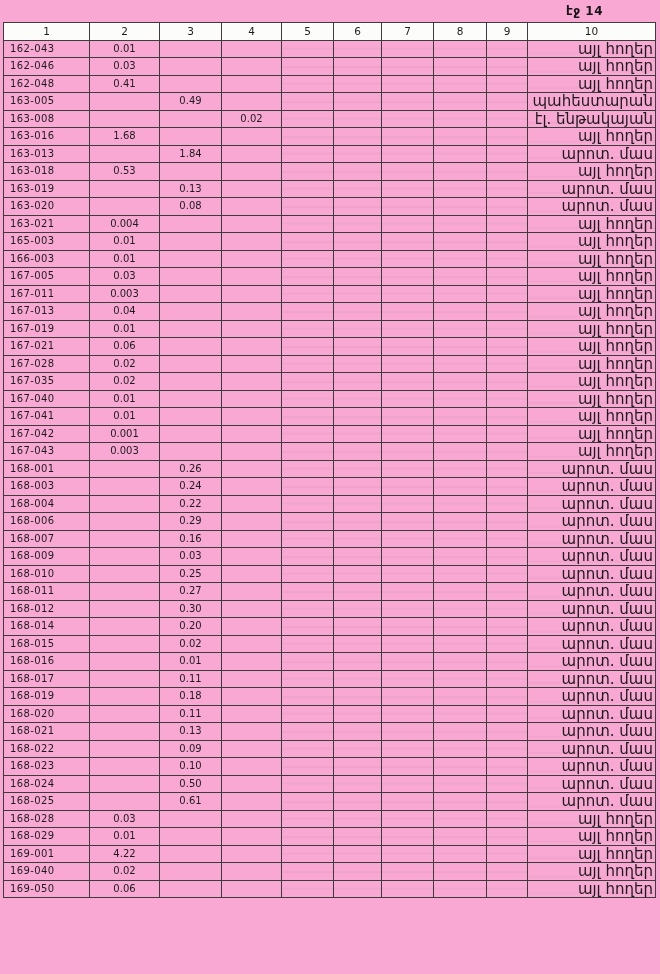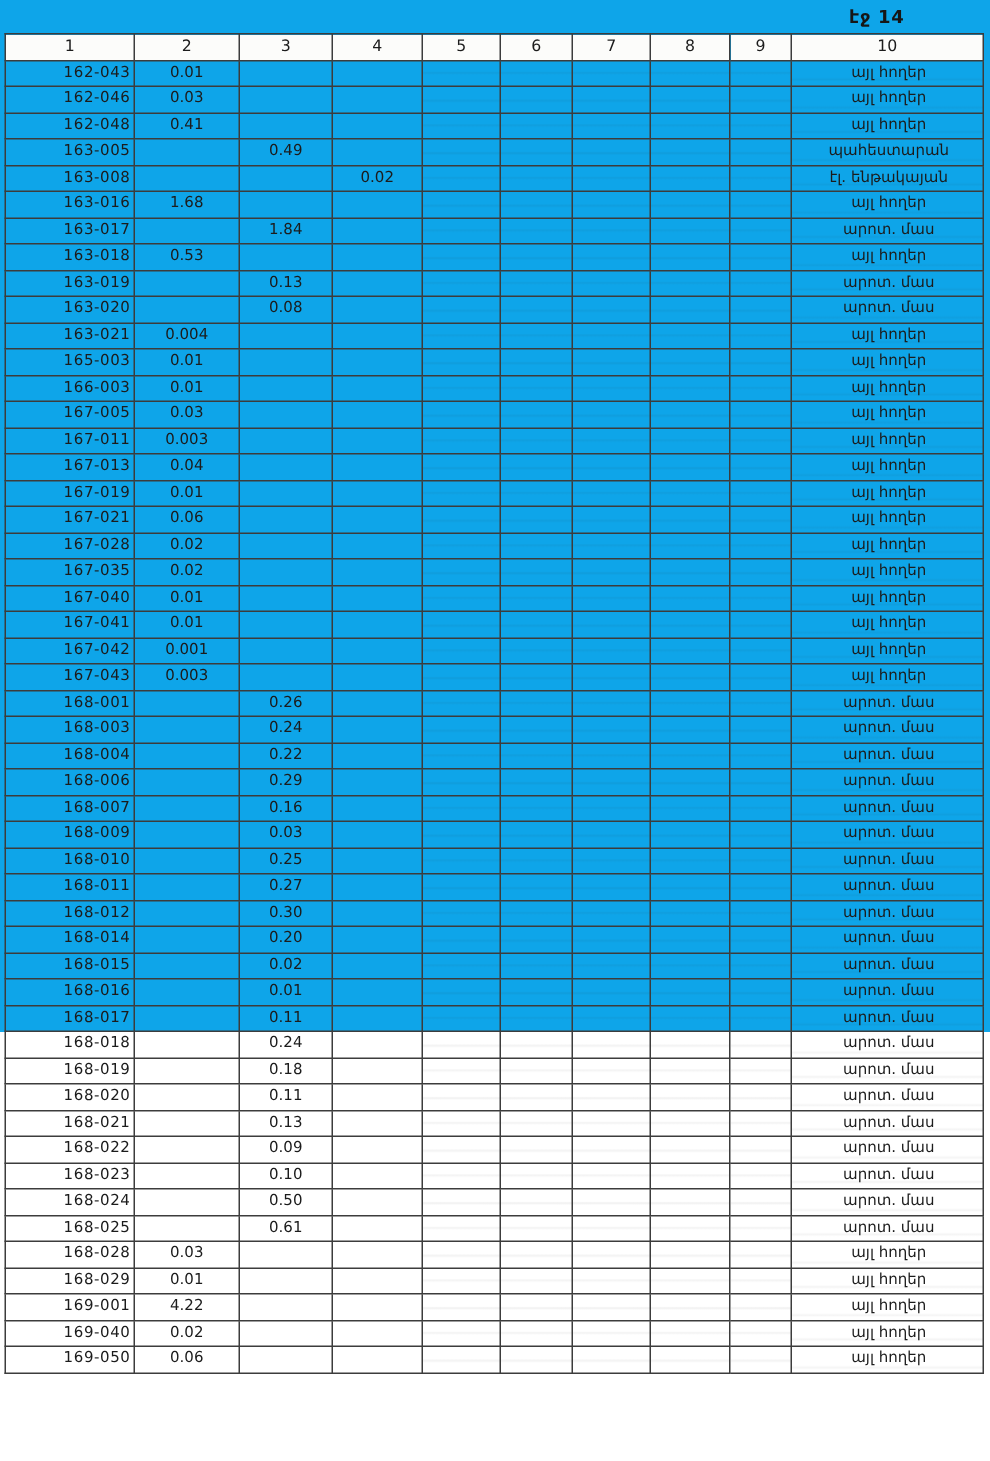--- a/index.html
+++ b/index.html
@@ -7,22 +7,22 @@
     padding: 0;
     width: 660px;
     height: 974px;
     overflow: hidden;
     background: #ffffff;
     font-family: "DejaVu Sans", sans-serif;
   }
   .page {
     position: relative;
     width: 660px;
-    height: 688px;
-    background: #0ea5e9;
+    height: 974px;
+    background: #f9a8d4;
     color: #161616;
   }
   .page-label {
     position: absolute;
     top: 4px;
     left: 566px;
     font-size: 12px;
     font-weight: 700;
     letter-spacing: 0.5px;
   }
@@ -43,23 +43,23 @@
     white-space: nowrap;
     overflow: hidden;
     color: #1c1c1c;
   }
   .land-table th {
     font-weight: 400;
     font-size: 10.5px;
     text-align: center;
     background: #fcfcfa;
   }
-  td.c1 { text-align: right; padding-left: 6px; letter-spacing: 0.4px; }
+  td.c1 { text-align: left; padding-left: 6px; letter-spacing: 0.4px; }
   td.c2, td.c3, td.c4, td.c5, td.c6, td.c7, td.c8, td.c9 { text-align: center; }
-  td.c10 { text-align: center; padding-left: 4px; font-size: 10px; }
+  td.c10 { text-align: right; padding-left: 4px; font-size: 15px; }
   
   td.c5, td.c6, td.c7, td.c8, td.c9 {
     background: linear-gradient(to bottom,
       transparent 44%,
       rgba(40,40,40,0.07) 50%,
       transparent 58%);
   }
   td.c10 {
     background: linear-gradient(to bottom,
       transparent 70%,
@@ -167,21 +167,21 @@
           <td class="c3"></td>
           <td class="c4"></td>
           <td class="c5"></td>
           <td class="c6"></td>
           <td class="c7"></td>
           <td class="c8"></td>
           <td class="c9"></td>
           <td class="c10">այլ հողեր</td>
         </tr>
         <tr>
-          <td class="c1">163-017</td>
+          <td class="c1">163-013</td>
           <td class="c2"></td>
           <td class="c3">1.84</td>
           <td class="c4"></td>
           <td class="c5"></td>
           <td class="c6"></td>
           <td class="c7"></td>
           <td class="c8"></td>
           <td class="c9"></td>
           <td class="c10">արոտ. մաս</td>
         </tr>
@@ -530,32 +530,20 @@
           <td class="c6"></td>
           <td class="c7"></td>
           <td class="c8"></td>
           <td class="c9"></td>
           <td class="c10">արոտ. մաս</td>
         </tr>
         <tr>
           <td class="c1">168-017</td>
           <td class="c2"></td>
           <td class="c3">0.11</td>
-          <td class="c4"></td>
-          <td class="c5"></td>
-          <td class="c6"></td>
-          <td class="c7"></td>
-          <td class="c8"></td>
-          <td class="c9"></td>
-          <td class="c10">արոտ. մաս</td>
-        </tr>
-        <tr>
-          <td class="c1">168-018</td>
-          <td class="c2"></td>
-          <td class="c3">0.24</td>
           <td class="c4"></td>
           <td class="c5"></td>
           <td class="c6"></td>
           <td class="c7"></td>
           <td class="c8"></td>
           <td class="c9"></td>
           <td class="c10">արոտ. մաս</td>
         </tr>
         <tr>
           <td class="c1">168-019</td>

